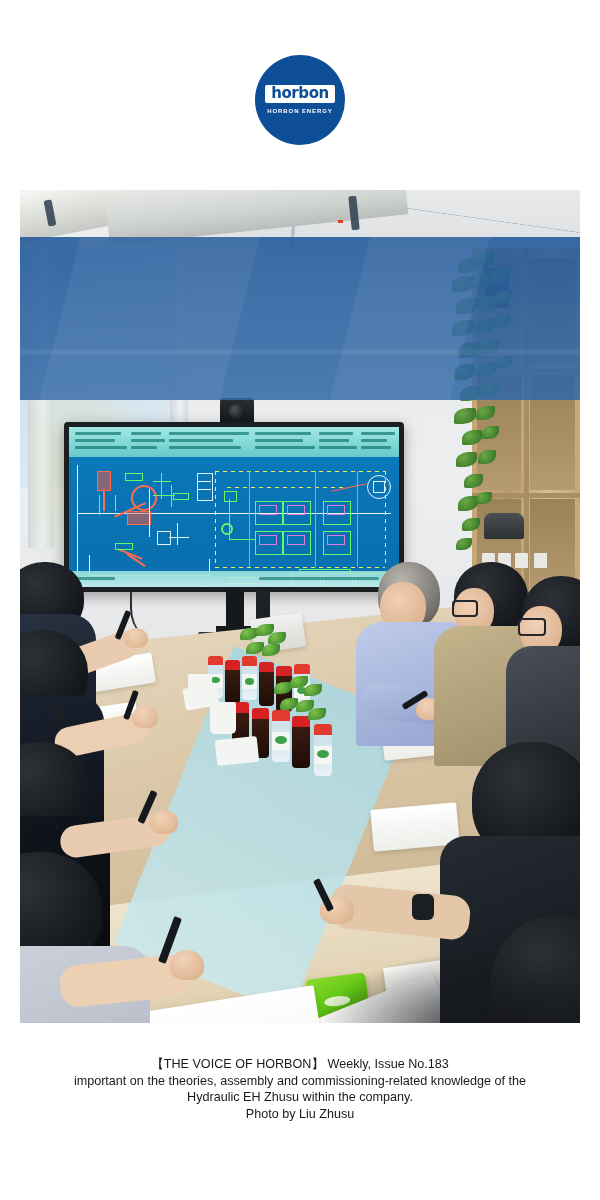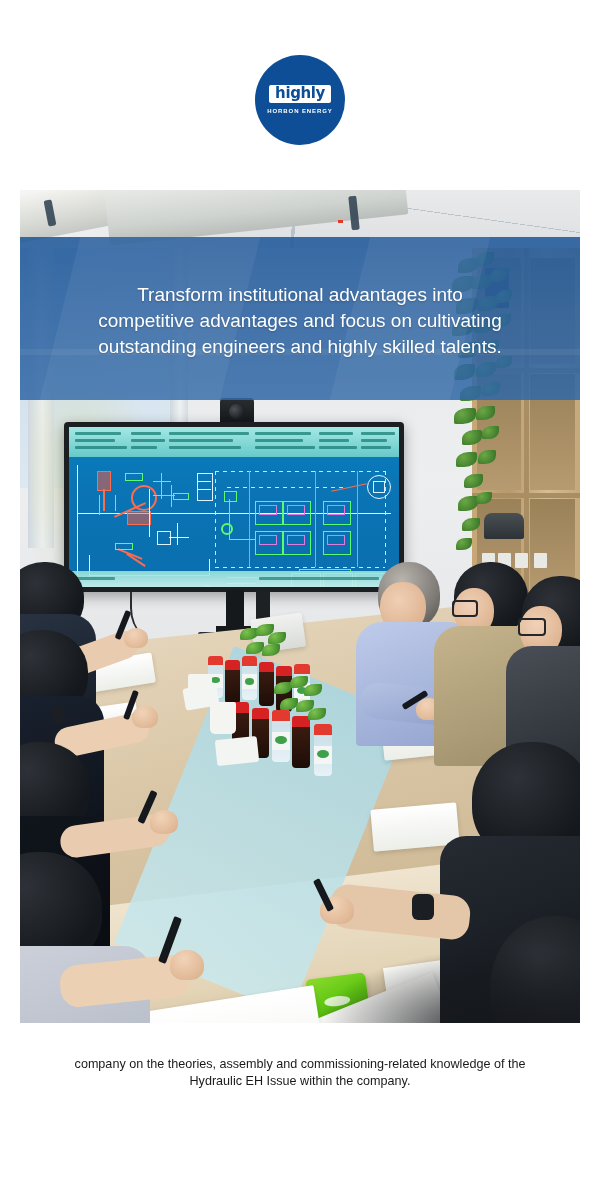--- a/index.html
+++ b/index.html
@@ -341,21 +341,21 @@
     font-size:12.6px;
     line-height:16.5px;
   }
   .caption p { margin:0; }
 </style>
 </head>
 <body>
 
 <div class="header">
   <div class="logo-circle">
-    <div class="logo-wordmark">highly</div>
+    <div class="logo-wordmark">horbon</div>
     <div class="logo-sub">HORBON ENERGY</div>
   </div>
 </div>
 
 <div class="photo">
 
   <div class="ceiling"></div>
   <div class="ceiling-grid"></div>
   <div class="ac-unit ac-1"></div>
   <div class="ac-unit ac-2"></div>
@@ -663,25 +663,22 @@
     <div class="head" style="left:470px; top:726px; width:130px; height:150px"></div>
 
   </div>
 
   <div class="fg-dark"></div>
 
   <div class="banner">
     <div class="banner-streak" style="left:40px;  top:0;   width:180px; height:163px; transform:skewX(-14deg)"></div>
     <div class="banner-streak" style="left:330px; top:0;   width:120px; height:163px; transform:skewX(-14deg)"></div>
     <div class="banner-streak" style="left:0;     top:112px; width:560px; height:6px"></div>
-    <div class="banner-sub">
-      <span>Transform institutional advantages into</span>
-      <span>competitive advantages and focus on cultivating</span>
-      <span>outstanding engineers and highly skilled talents.</span>
-    </div>
   </div>
 
 </div>
 
 <div class="caption">
-  <p>company on the theories, assembly and commissioning-related knowledge of the</p>
-  <p>Hydraulic EH Issue within the company.</p>
+  <p>【THE VOICE OF HORBON】 Weekly,  Issue No.183</p>
+  <p>important on the theories, assembly and commissioning-related knowledge of the</p>
+  <p>Hydraulic EH Zhusu within the company.</p>
+  <p>Photo by Liu Zhusu</p>
 </div>
 
 </body></html>

